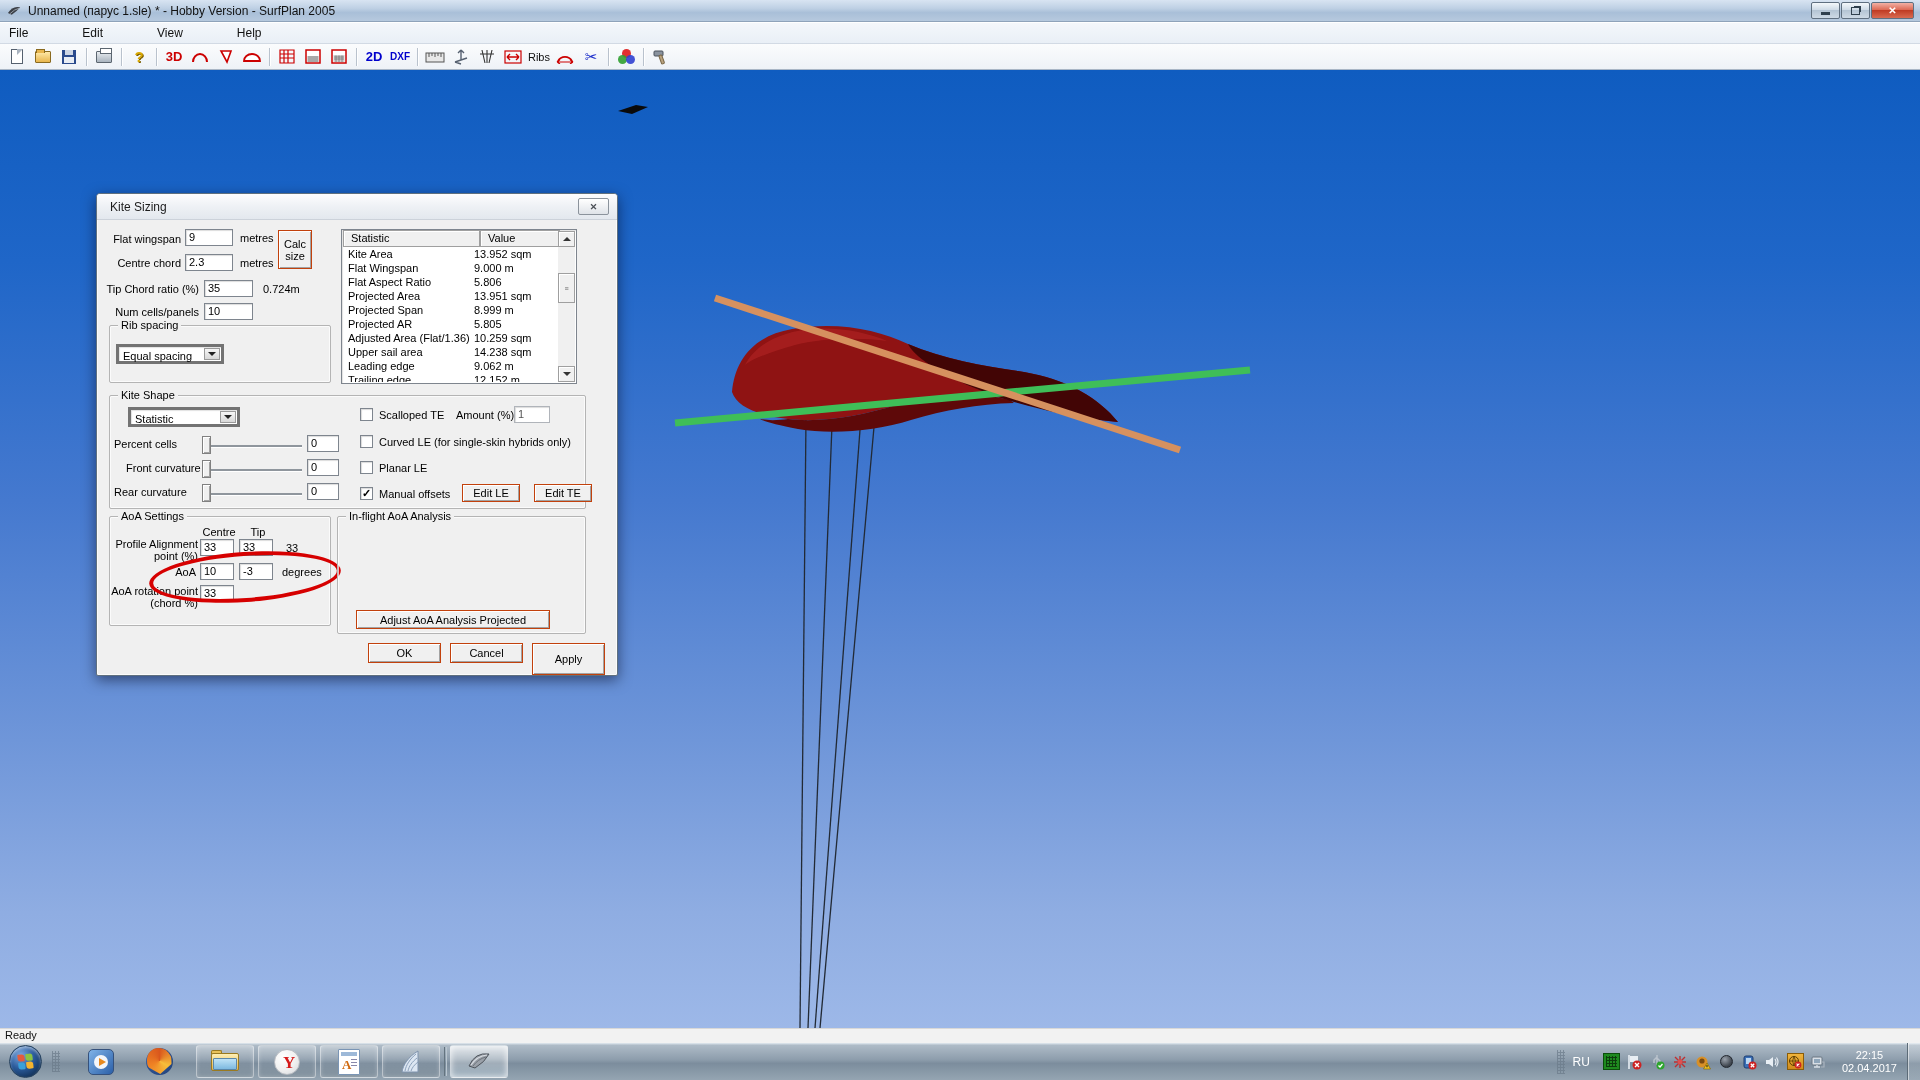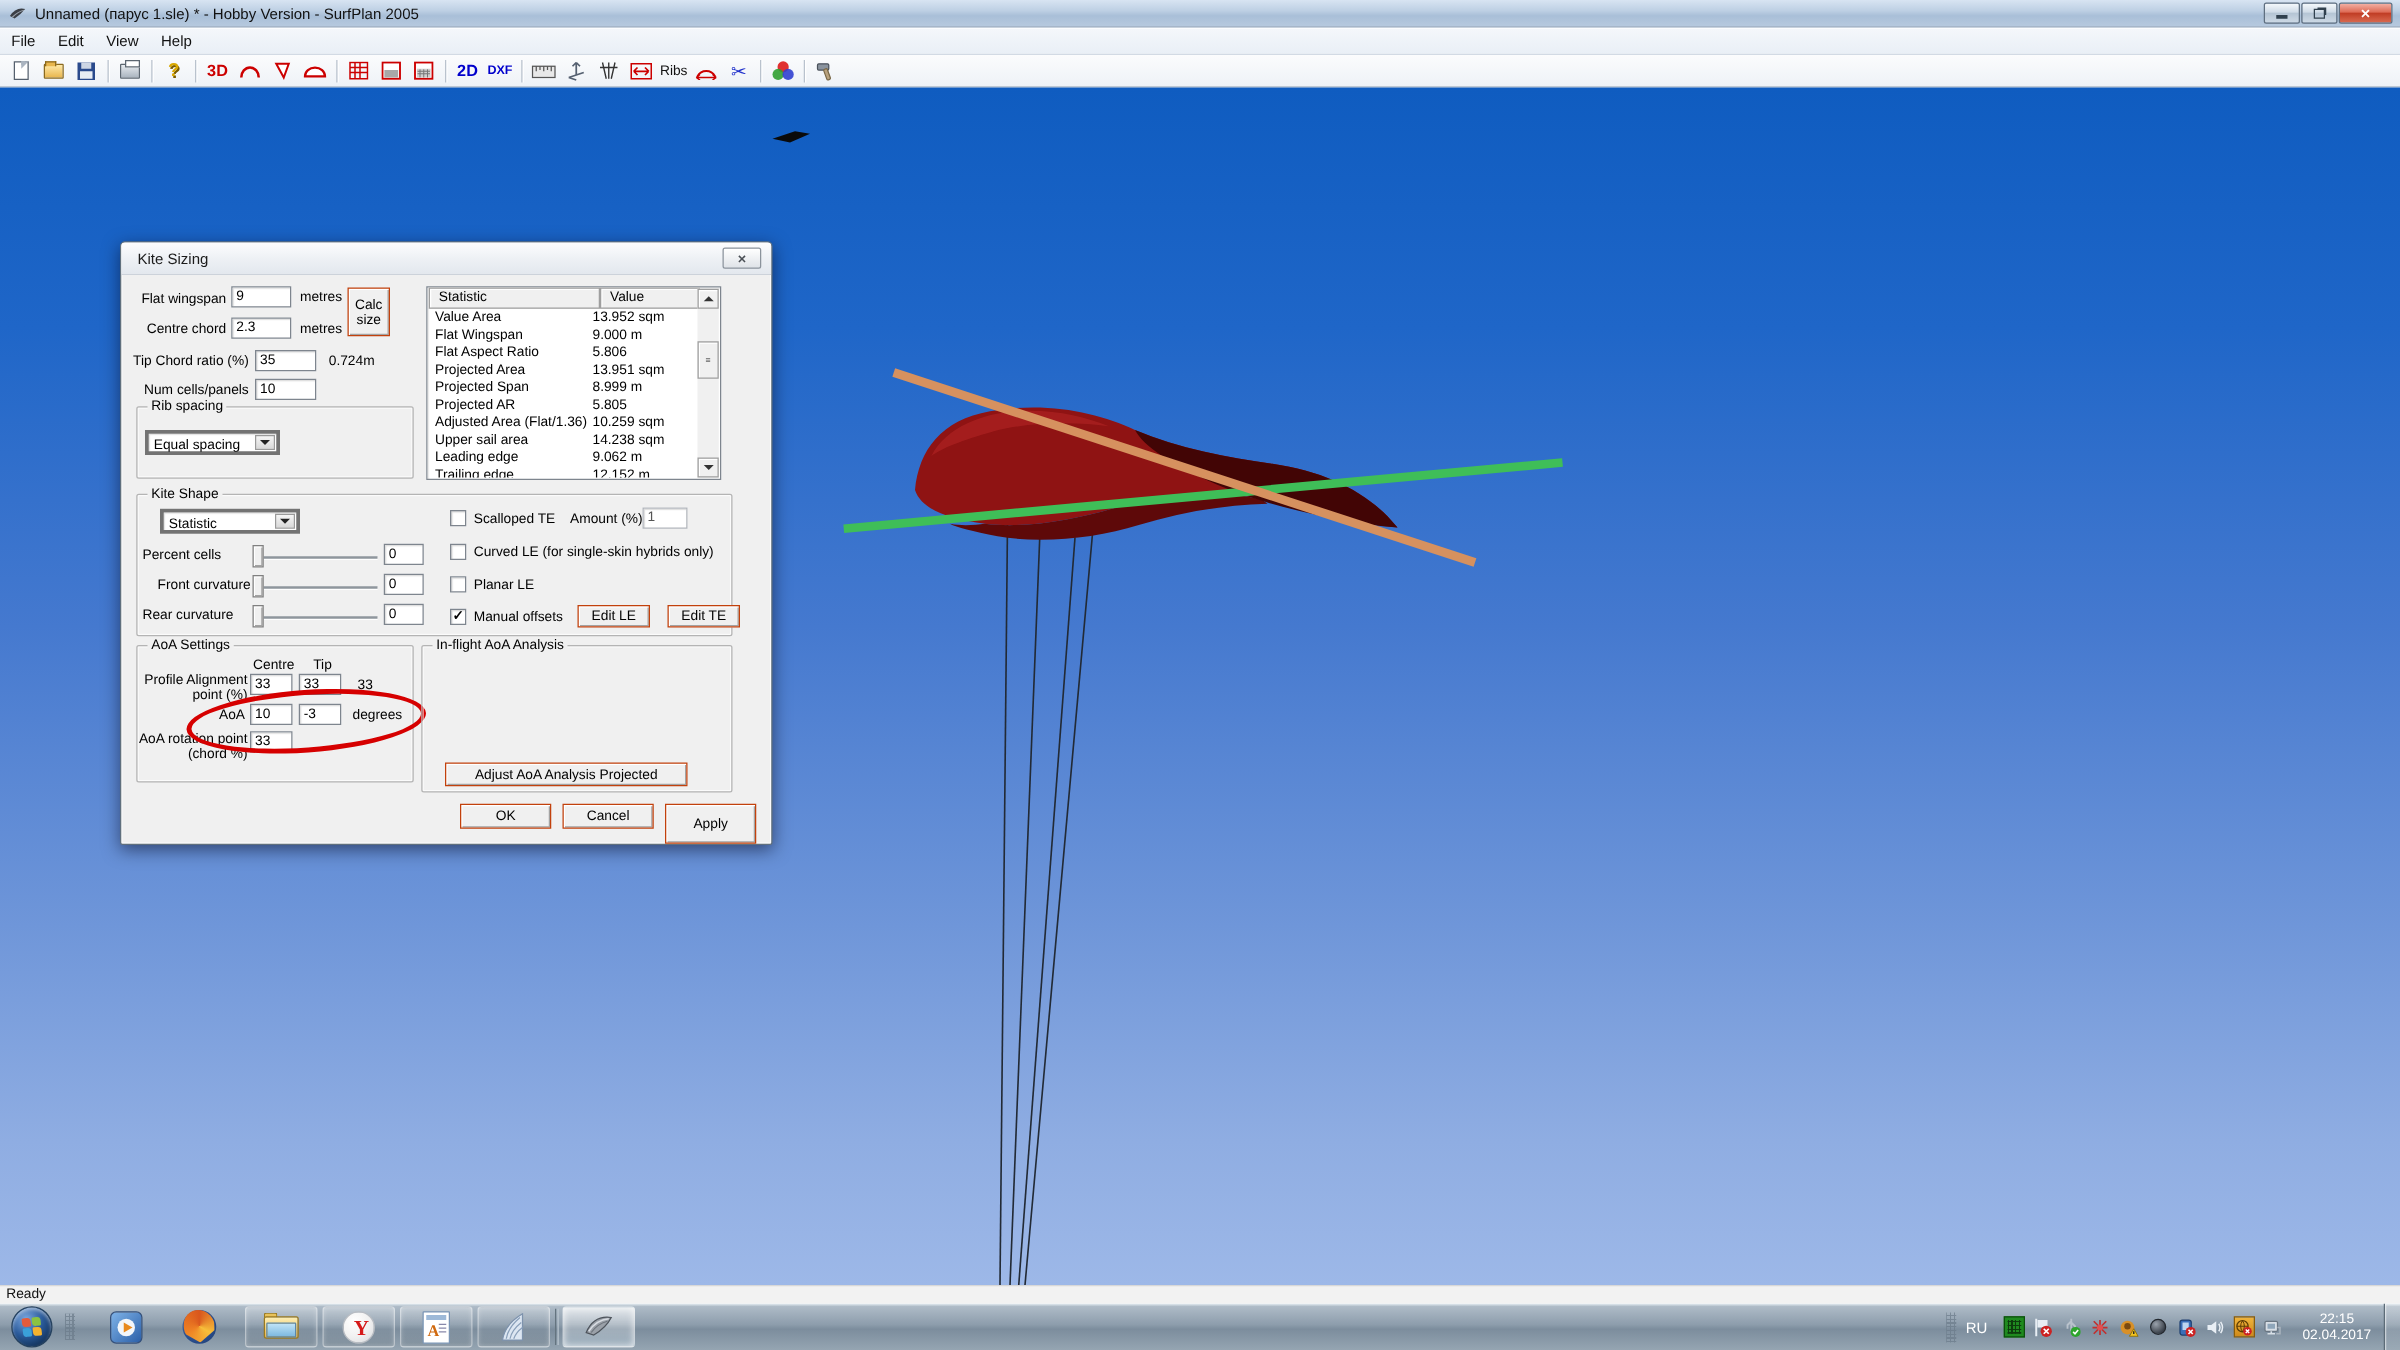--- a/index.html
+++ b/index.html
@@ -14,21 +14,21 @@
   #win-controls { position:absolute; right:6px; top:2px; display:flex; gap:1px; }
   .wbtn { width:29px; height:17px; border:1px solid #5f6f80; border-radius:2px;
     background:linear-gradient(180deg,#f4f8fb 0%,#cfdbe7 45%,#b4c4d4 50%,#cdd9e5 100%);
     display:flex; align-items:center; justify-content:center; font-size:10px; color:#333; }
   .wbtn.close { background:linear-gradient(180deg,#f2b0a4 0%,#dd6a55 45%,#c03c24 50%,#d96a50 100%);
     color:#fff; font-weight:bold; width:43px; }
   .wbtn .glyph-min { width:9px; height:3px; background:#30404e; margin-top:6px; }
   .wbtn .glyph-rest { width:9px; height:8px; border:1px solid #30404e; background:transparent; box-shadow:2px -2px 0 -1px #30404e; }
 
   #menubar { position:absolute; left:0; top:23px; width:1920px; height:21px;
-    background:linear-gradient(#f4f7fb,#e9eff6); border-bottom:1px solid #d2dae4; display:flex; align-items:center; }
+    background:linear-gradient(#f4f7fb,#e9eff6); border-bottom:1px solid #d2dae4; display:flex; align-items:center;gap:36px; }
   .menu-item { font-size:12px; color:#111; padding:2px 9px; }
 
   #toolbar { position:absolute; left:0; top:44px; width:1920px; height:26px;
     background:linear-gradient(#fbfcfd,#eef2f7); border-bottom:1px solid #a9b6c6; display:flex; align-items:center; padding-left:4px; }
   .tbtn { height:22px; min-width:24px; display:flex; align-items:center; justify-content:center; margin:0 1px; }
   .tsep { width:1px; height:18px; background:#b9c2cd; margin:0 4px; box-shadow:1px 0 0 #fff; }
   .red-txt { color:#cc0000; font-weight:bold; font-size:13px; }
   .blue-txt { color:#0000cc; font-weight:bold; font-size:13px; }
   .blue-txt.small { font-size:10px; }
   .blk-txt { color:#111; font-size:11px; }
@@ -337,21 +337,21 @@
           <span class="dd-arr"></span>
         </span>
     </div>
   </div>
 
   <div id="stats">
     <div class="stat-h" style="left:1px;width:137px;">Statistic</div>
     <div class="stat-h" style="left:138px;width:80px;">Value</div>
     <div id="stats-body">
         <div class="stat-row">
-          <span class="sn">Value Area</span>
+          <span class="sn">Kite Area</span>
           <span class="sv">13.952 sqm</span>
         </div>
         <div class="stat-row">
           <span class="sn">Flat Wingspan</span>
           <span class="sv">9.000 m</span>
         </div>
         <div class="stat-row">
           <span class="sn">Flat Aspect Ratio</span>
           <span class="sv">5.806</span>
         </div>

